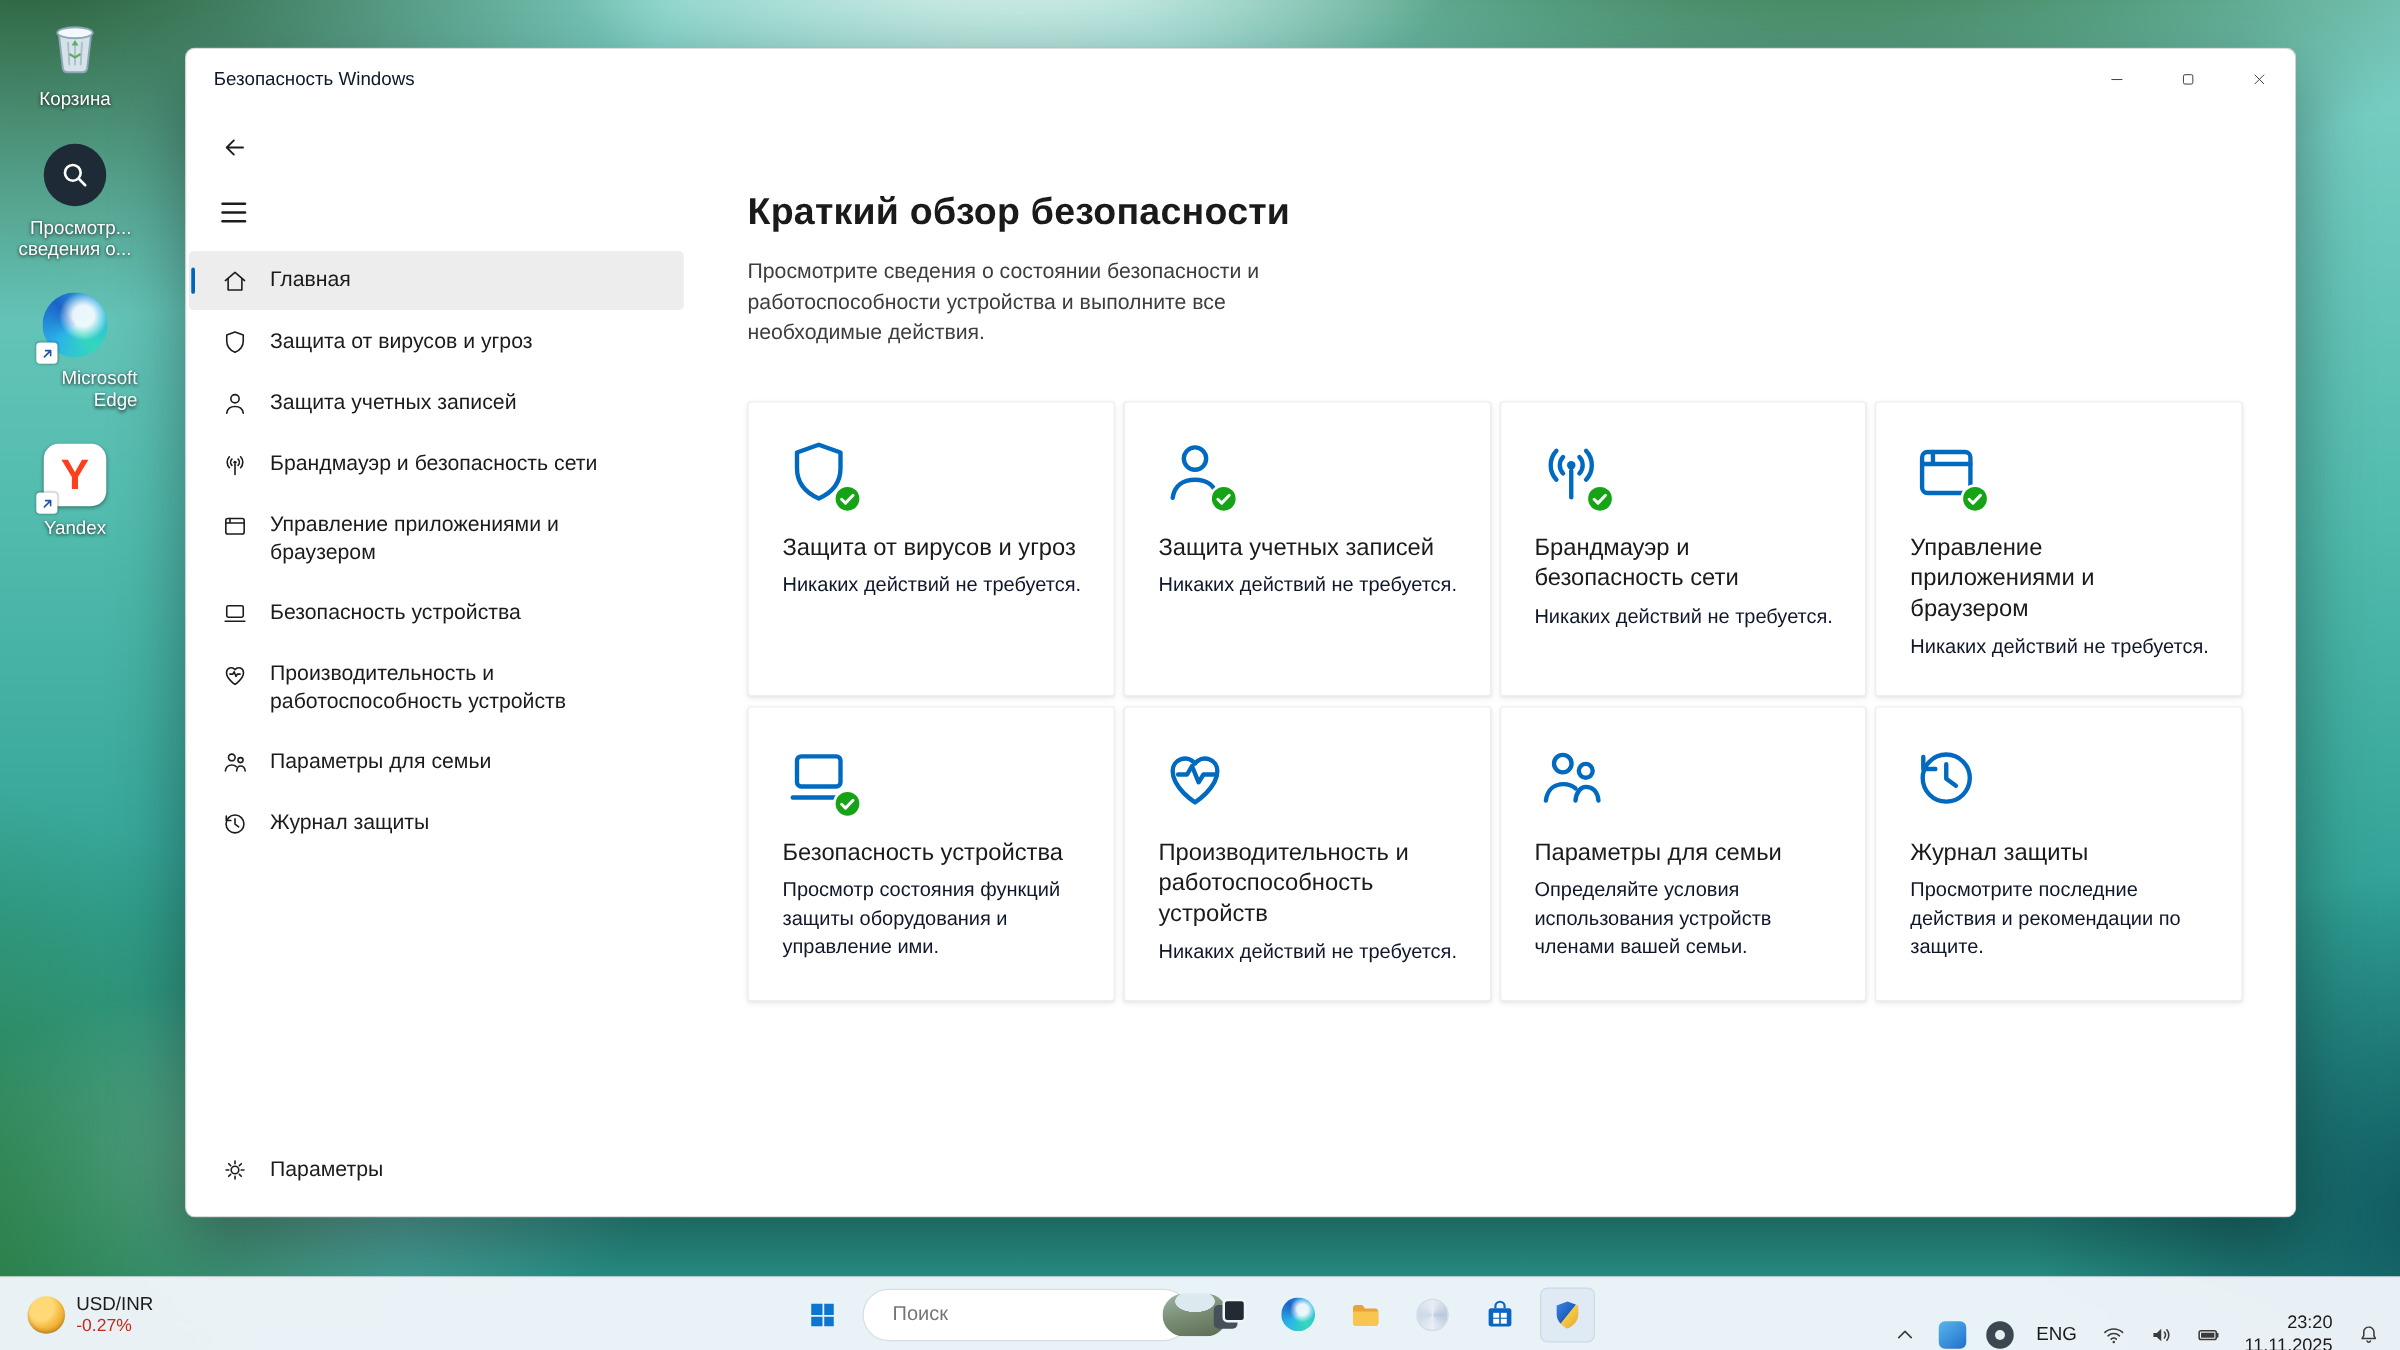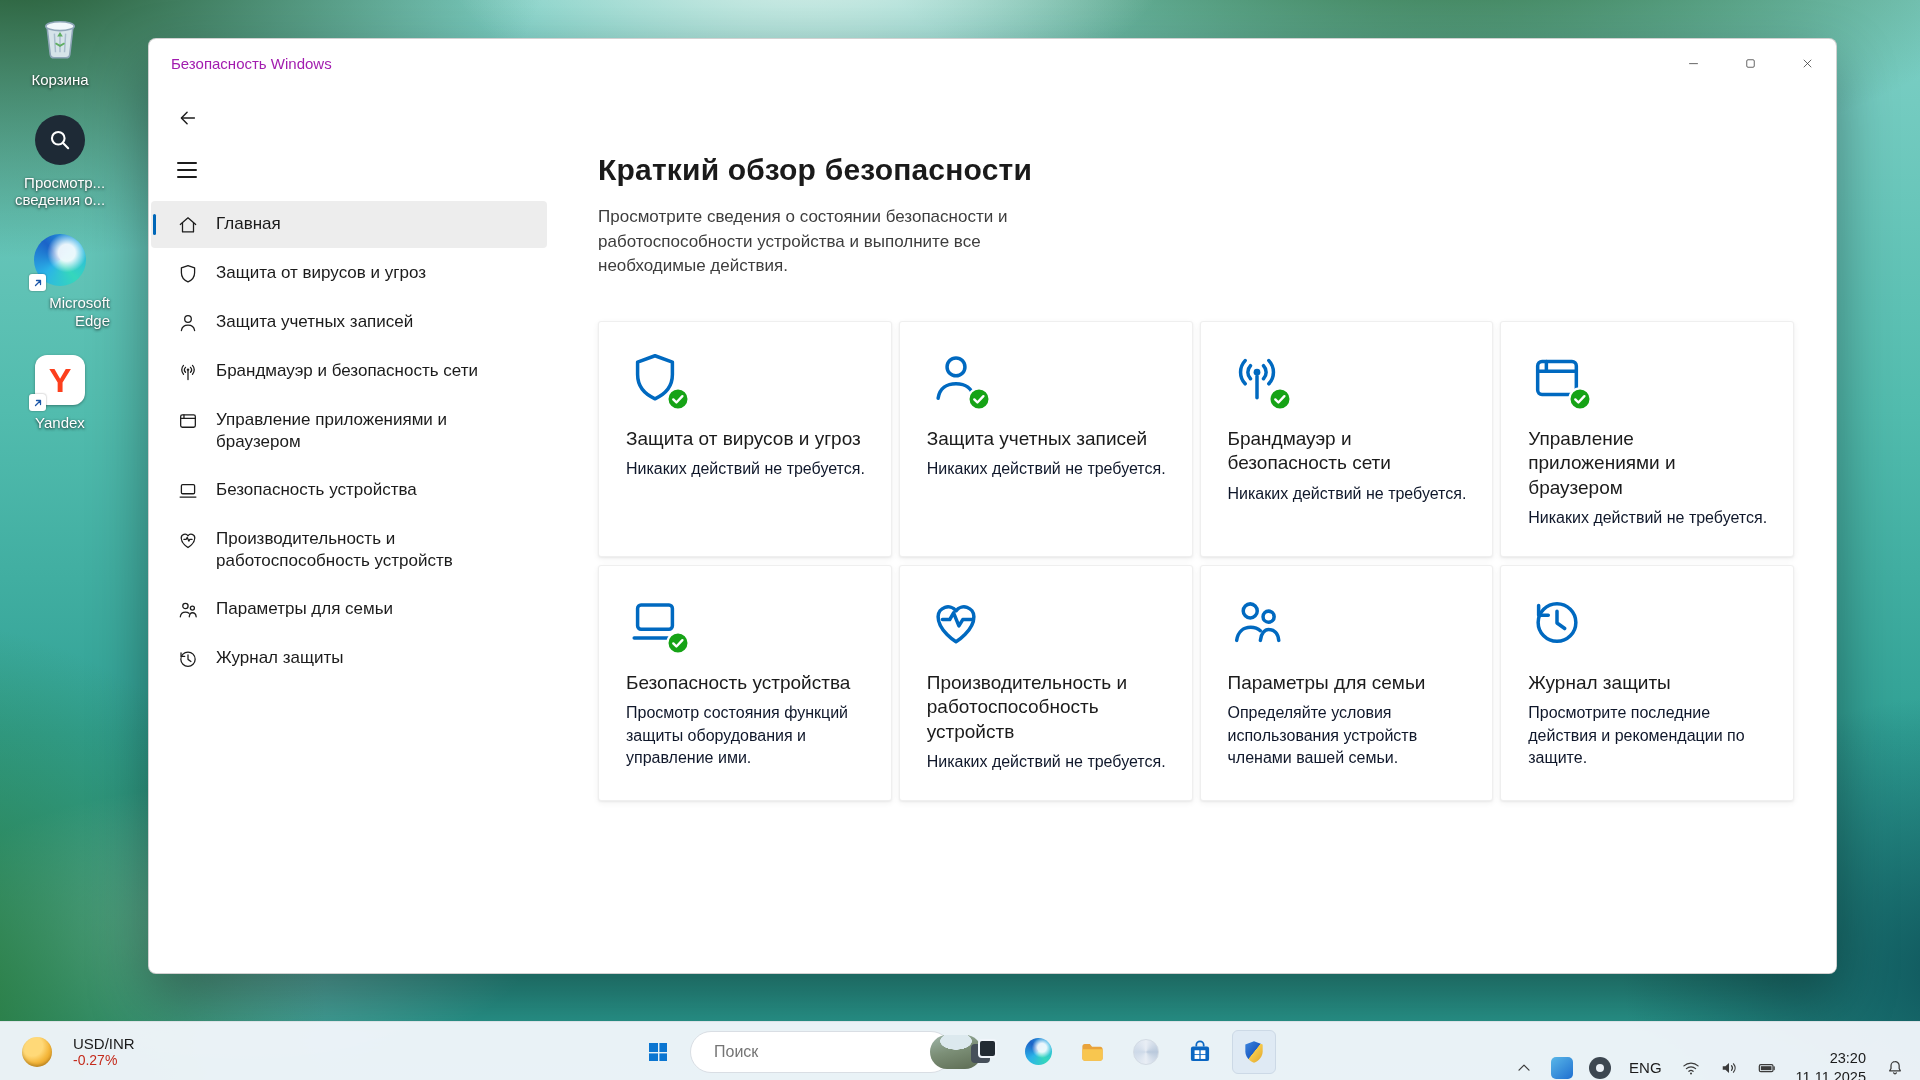--- a/index.html
+++ b/index.html
@@ -30,21 +30,21 @@
       conic-gradient(from 140deg, #35d7bc, #2bb3e8, #1b63c8, #2bb3e8, #35d7bc); }
   .yandex-ball { width:50px; height:50px; border-radius:12px; background:#fff; display:flex; align-items:center;
     justify-content:center; font-size:34px; font-weight:bold; color:#fc3f1d; box-shadow:0 1px 3px rgba(0,0,0,.35); }
   .info-ball { width:50px; height:50px; border-radius:50%; background:#1e2a36; display:flex; align-items:center; justify-content:center; }
 
   
   .window { position:absolute; left:148px; top:38px; width:1689px; height:936px; background:#fff;
     border-radius:8px; border:1px solid rgba(0,0,0,.18); box-shadow:0 26px 58px rgba(0,0,0,.38);
     display:flex; flex-direction:column; overflow:hidden; }
   .titlebar { height:48px; flex:0 0 48px; display:flex; align-items:center; padding-left:22px; }
-  .titlebar .wtitle { font-size:15px; color:#a21caf; }
+  .titlebar .wtitle { font-size:15px; color:#0f172a; }
   .win-controls { margin-left:auto; display:flex; height:100%; }
   .win-btn { width:57px; height:100%; display:flex; align-items:center; justify-content:center; cursor:pointer; }
   .win-btn svg { width:15px; height:15px; stroke:#333; stroke-width:1.2; fill:none; }
 
   .win-body { flex:1; display:flex; min-height:0; }
 
   
   .sidebar { width:400px; flex:0 0 400px; display:flex; flex-direction:column; padding:16px 2px 18px 2px; }
   .side-top { padding-left:26px; }
   .back-btn { width:34px; height:30px; display:flex; align-items:center; cursor:pointer; }
@@ -79,21 +79,21 @@
     stroke-linecap:round; stroke-linejoin:round; }
   .ok-badge { position:absolute; right:0; bottom:2px; width:24px; height:24px; }
   .ok-badge svg { width:24px; height:24px; }
   .card-title { font-size:19px; color:#1b1b1b; line-height:1.28; margin-bottom:7px; }
   .card-desc { font-size:16px; color:#0f172a; line-height:1.4; }
 
   
   .taskbar { position:absolute; left:0; bottom:0; width:1920px; height:59px;
     background:rgba(241,246,251,.96); border-top:1px solid rgba(0,0,0,.06);
     display:flex; align-items:center; }
-  .tb-widget { position:absolute; left:12px; top:0; height:59px; display:flex; align-items:center; gap:21px;
+  .tb-widget { position:absolute; left:12px; top:0; height:59px; display:flex; align-items:center; gap:9px;
     padding:0 10px; border-radius:6px; cursor:pointer; }
   .coin { width:30px; height:30px; border-radius:50%;
     background:radial-gradient(circle at 35% 30%, #ffd978 0 35%, #f4b63a 60%, #d98f14 100%); box-shadow:inset 0 -2px 3px rgba(0,0,0,.2); }
   .tb-widget .w1 { font-size:15px; color:#1b1b1b; line-height:1.15; }
   .tb-widget .w2 { font-size:14px; color:#c42b1c; line-height:1.15; }
 
   .tb-center { position:absolute; left:636px; top:0; height:59px; display:flex; align-items:center; gap:10px; }
   .tb-btn { width:44px; height:44px; border-radius:6px; display:flex; align-items:center; justify-content:center; cursor:pointer; }
   .tb-btn.active { background:#dfeaf4; border:1px solid #ccd9e6; }
   .start-logo { width:24px; height:24px; }
@@ -304,20 +304,29 @@
               <svg viewBox="0 0 24 24">
                   <circle cx="12" cy="12.2" r="7.8"></circle>
                   <path d="M12 7.6v4.8l3.2 2.3"></path>
                   <path d="M4.4 5.2v4h4"></path>
                 </svg>
             </span>
             <span>Журнал защиты</span>
           </div>
         </div>
 
+        <div class="side-settings">
+          <span class="nav-ic">
+            <svg viewBox="0 0 24 24">
+                <circle cx="12" cy="12" r="3.3"></circle>
+                <path d="M12 4.2v2.4M12 17.4v2.4M4.2 12h2.4M17.4 12h2.4M6.5 6.5l1.7 1.7M15.8 15.8l1.7 1.7M17.5 6.5l-1.7 1.7M8.2 15.8l-1.7 1.7"></path>
+              </svg>
+          </span>
+          <span>Параметры</span>
+        </div>
       </div>
 
       <div class="main">
         <h1>Краткий обзор безопасности</h1>
         <p class="subtitle">Просмотрите сведения о состоянии безопасности и работоспособности устройства и выполните все необходимые действия.</p>
 
         <div class="cards">
 
           <div class="card">
             <div class="card-ic">

